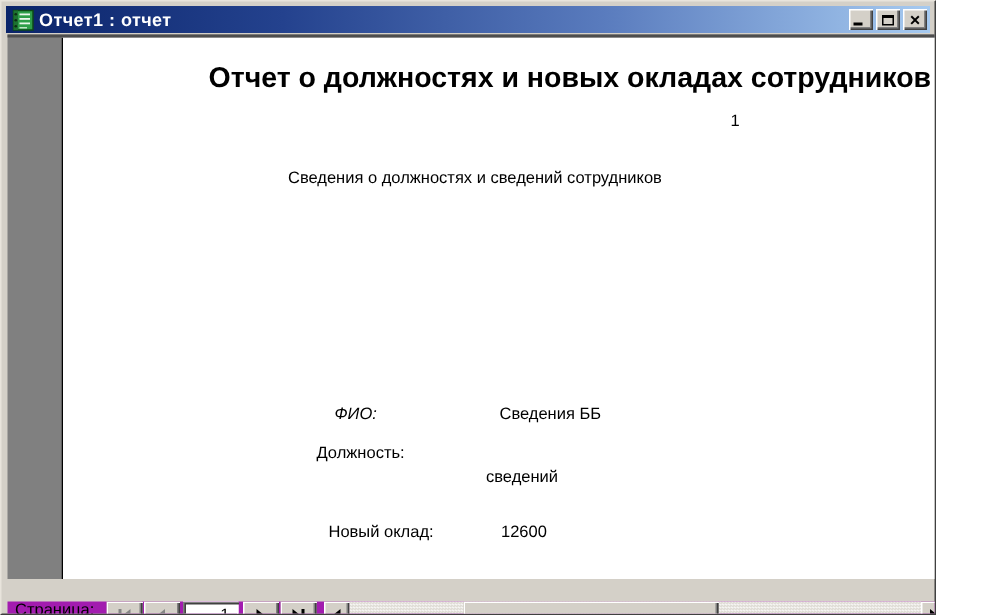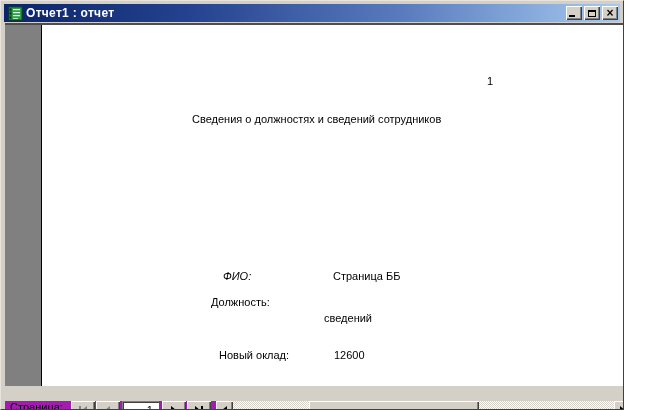--- a/index.html
+++ b/index.html
@@ -126,24 +126,25 @@
           <span class="glyph-max"></span>
         </span>
       <span class="tb-btn">
           <span class="glyph-close">×</span>
         </span>
     </span>
   </div>
 
   <div class="preview">
     <div class="page"></div>
+    <div class="pt" id="rpt-title">Отчет о должностях и новых окладах сотрудников</div>
     <div class="pt" id="pg-num">1</div>
     <div class="pt" id="sub1">Сведения о должностях и сведений сотрудников</div>
     <div class="pt" id="f0l">ФИО:</div>
-    <div class="pt" id="f0v">Страница ББ</div>
+    <div class="pt" id="f0v">Сведения ББ</div>
     <div class="pt" id="f1l">Должность:</div>
     <div class="pt" id="f1v">сведений</div>
     <div class="pt" id="f2l">Новый оклад:</div>
     <div class="pt" id="f2v">12600</div>
   </div>
 
   <div class="vscroll">
     <div class="sb-btn">
         <span class="tri-up"></span>
       </div>

